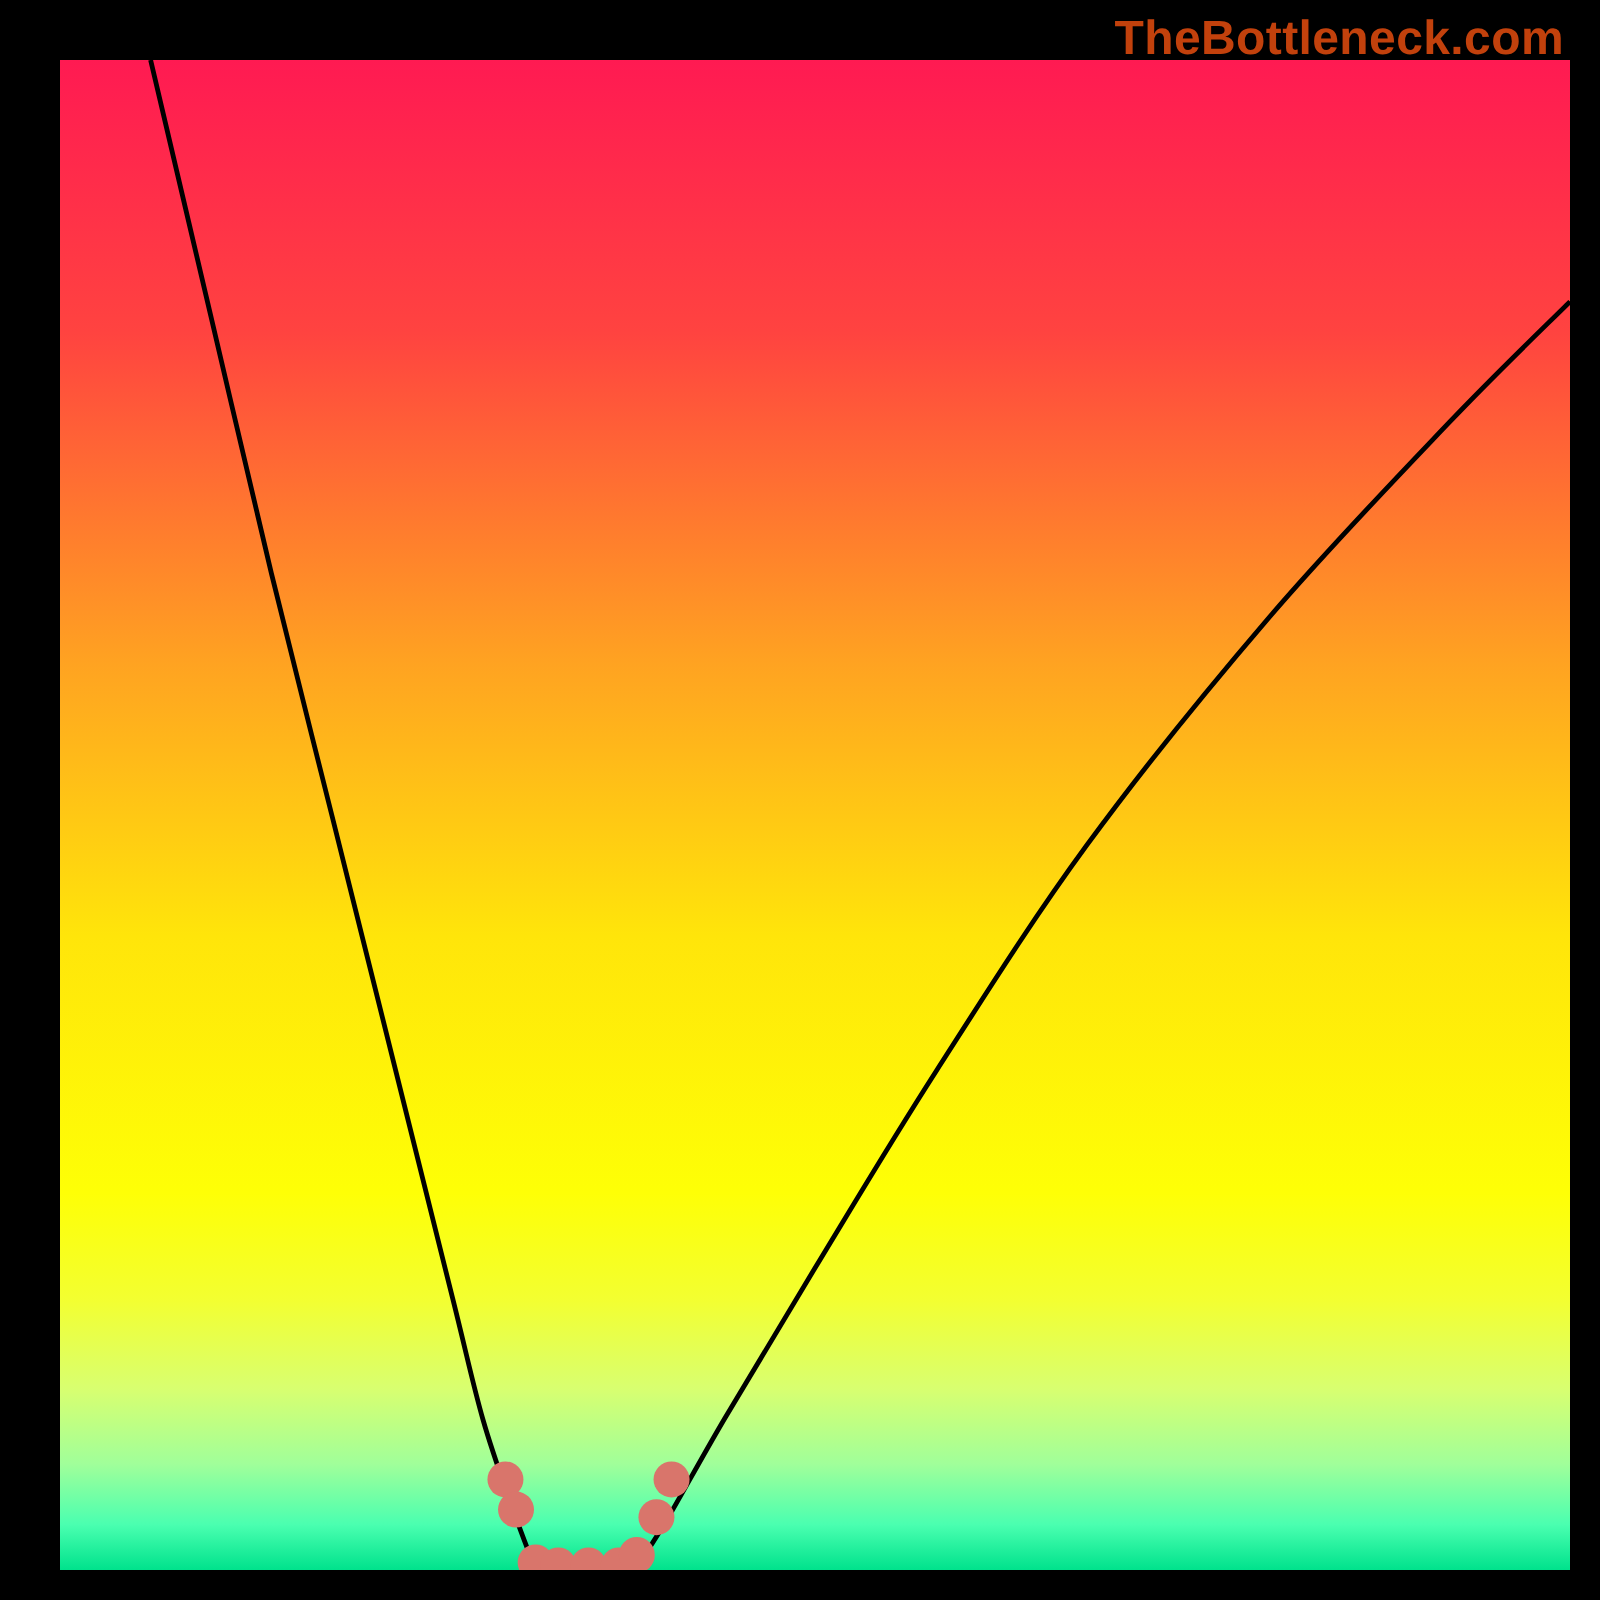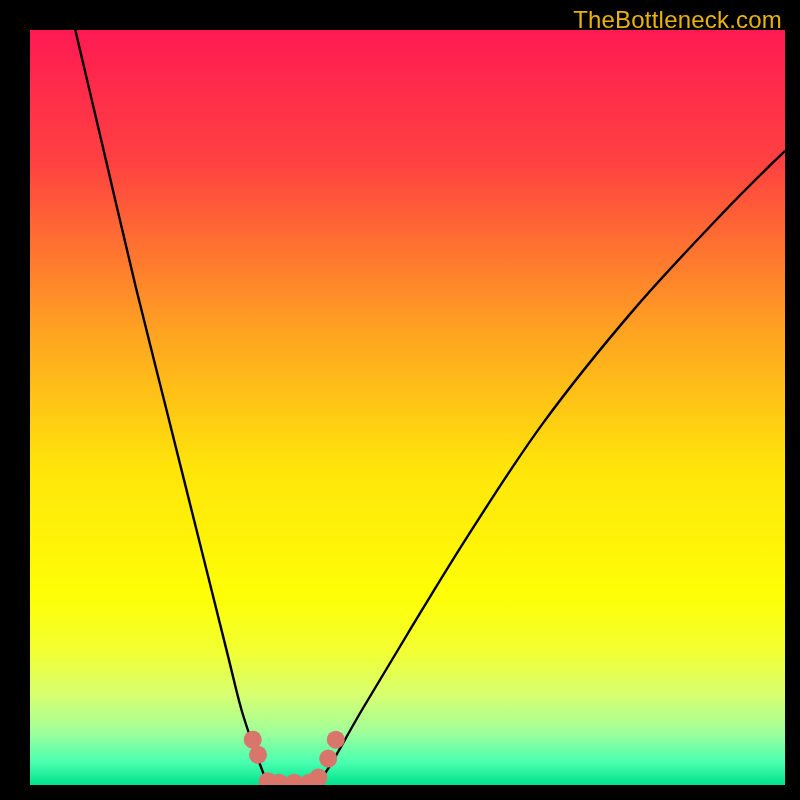--- a/index.html
+++ b/index.html
@@ -8,23 +8,23 @@
     width: 800px;
     height: 800px;
     background: #000;
     position: relative;
     font-family: Arial, sans-serif;
   }
   .watermark {
     position: absolute;
     top: 6px;
     right: 18px;
-    color: #eab308;
+    color: #c2410c;
     font-size: 24px;
-    font-weight: 400;
+    font-weight: 700;
     letter-spacing: 0.2px;
     z-index: 10;
   }
   .plot-area {
     position: absolute;
     left: 30px;
     top: 30px;
     width: 755px;
     height: 755px;
     overflow: hidden;

